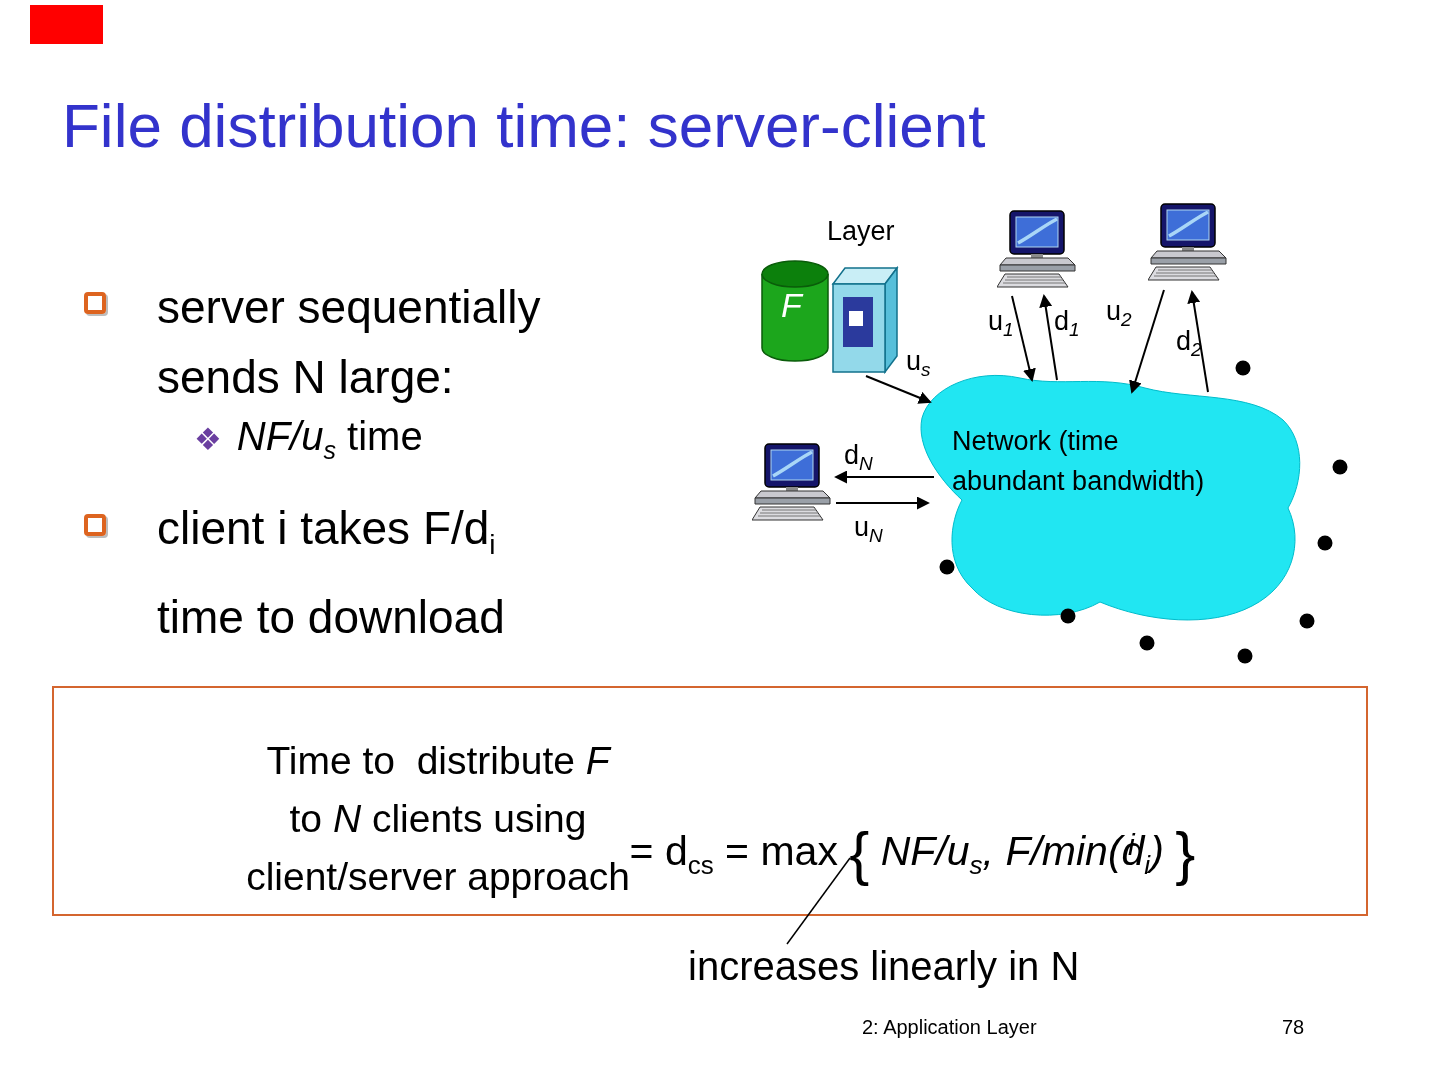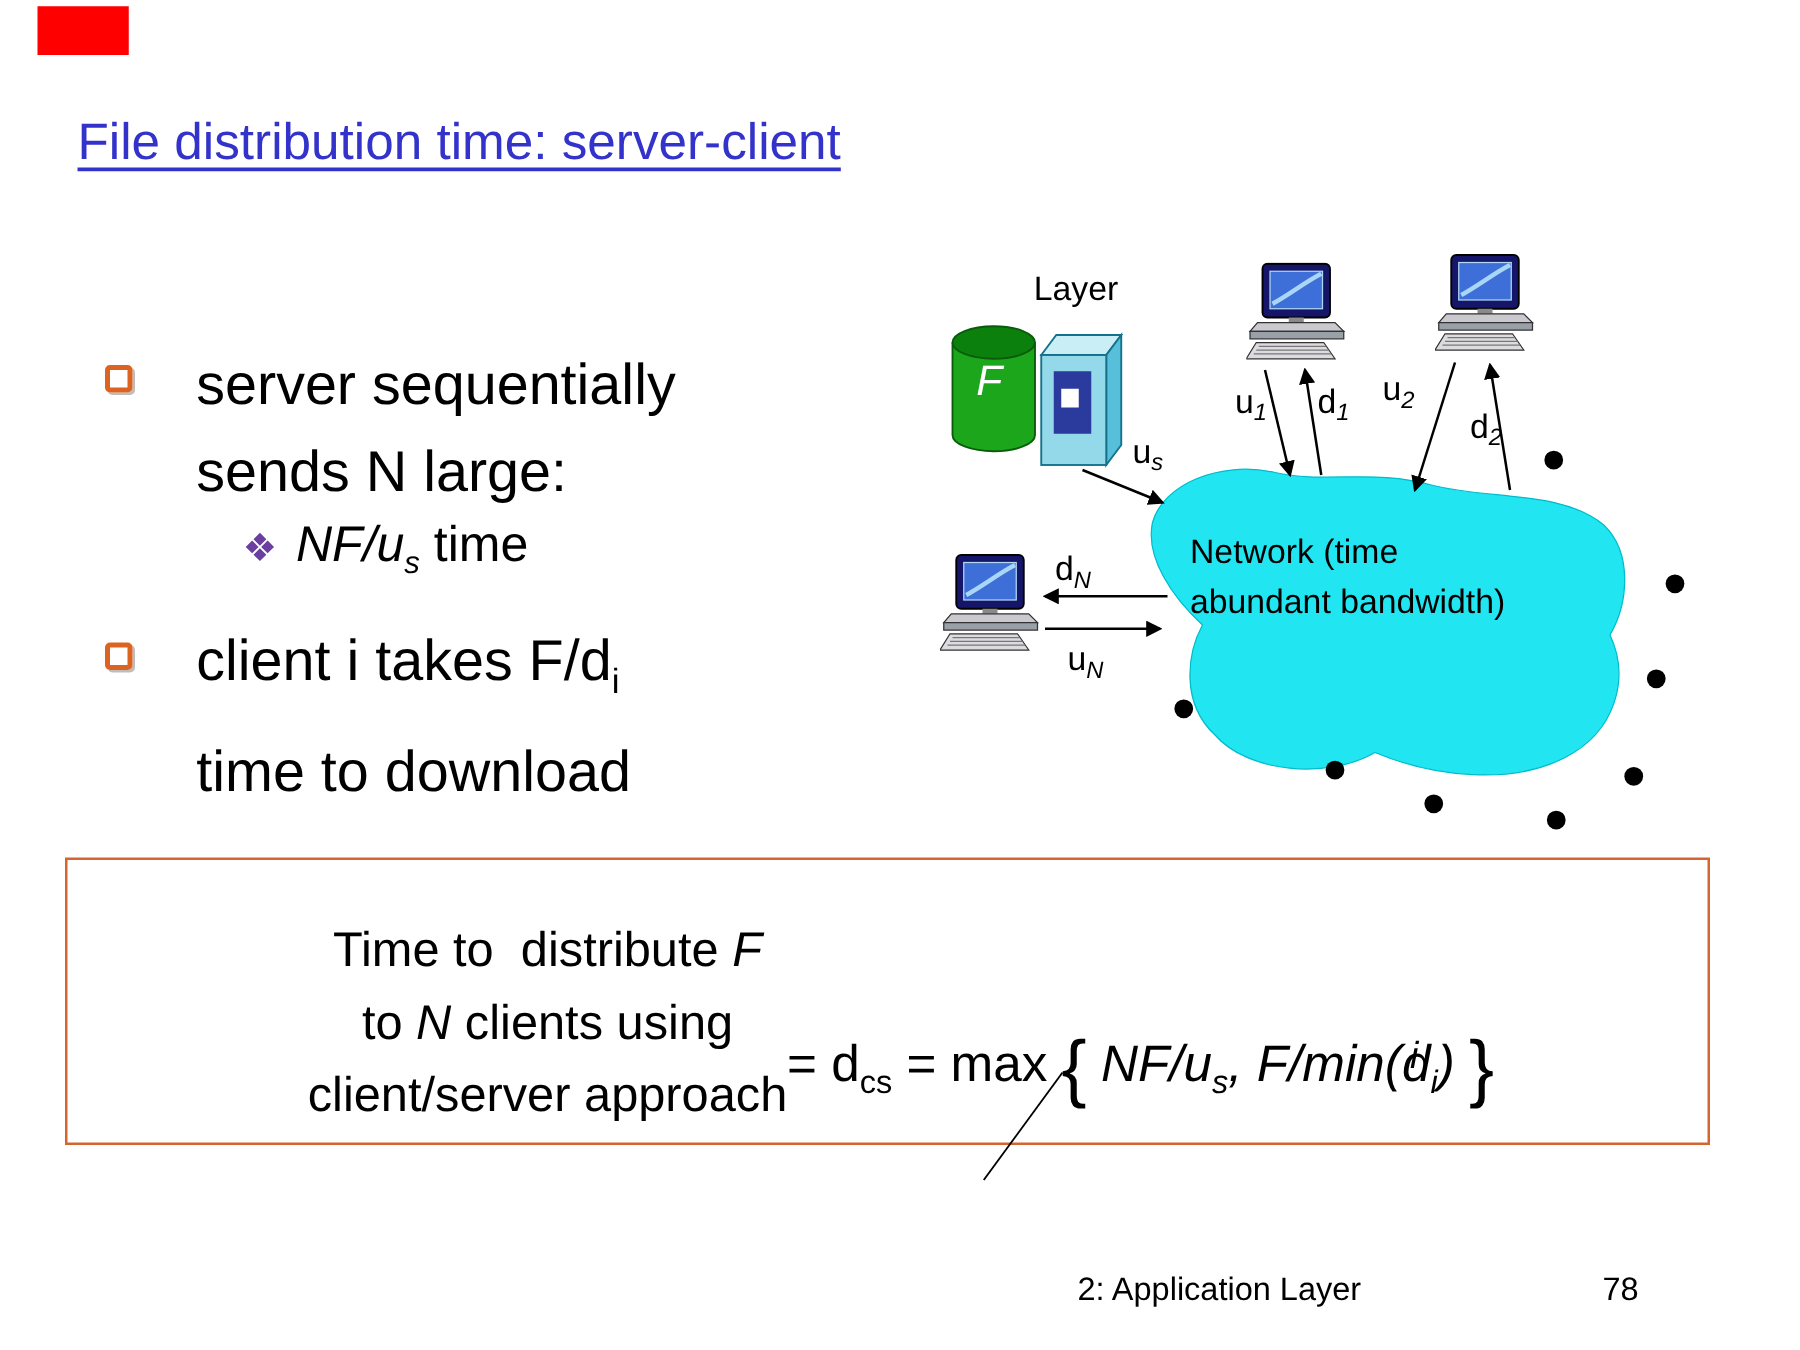--- a/index.html
+++ b/index.html
@@ -9,22 +9,22 @@
     font-family: "Liberation Sans", "DejaVu Sans", sans-serif; color: #000;
     overflow: hidden;
   }
   .abs { position: absolute; }
   .it { font-style: italic; }
   .ws { white-space: pre; }
 
   .corner { left: 30px; top: 5px; width: 73px; height: 39px; background: #ff0000; }
 
   .title {
-    left: 62px; top: 90px; font-size: 41px; color: #3333cc;
-    text-decoration: underline; text-decoration-thickness: 3px; text-underline-offset: 7px;
+    left: 62px; top: 90px; font-size: 62px; color: #3333cc;
+    text-decoration-thickness: 3px; text-underline-offset: 7px;
     white-space: nowrap;
   }
 
   .sq {
     width: 22px; height: 22px; border: 4px solid #dd6420; border-radius: 4px;
     box-shadow: 2px 2px 0 rgba(90,90,90,.4);
   }
   .btext { font-size: 46px; line-height: 70px; white-space: nowrap; margin-left: 25px; }
   .btext sub { font-size: 28px; }
 
@@ -43,21 +43,21 @@
     font-size: 39px; line-height: 58px; z-index: 2; white-space: nowrap;
   }
   .boxtext span { white-space: pre; }
 
   .formula { position: absolute; left: 584px; top: 790px; font-size: 41px; line-height: 41px; z-index: 2; white-space: pre; text-align: center; }
   .formula sub { font-size: 26px; }
   .brace { font-size: 60px; vertical-align: -9px; }
   .minidx { position: absolute; left: 1128px; top: 828px; font-size: 30px; font-style: italic; z-index: 2; }
 
   .ann { position: absolute; font-size: 40px; z-index: 2; white-space: nowrap; }
-  .footer { position: absolute; font-size: 26px; z-index: 2; white-space: nowrap; }
+  .footer { position: absolute; font-size: 20px; z-index: 2; white-space: nowrap; }
 
   svg.diagram { left: 0; top: 0; z-index: 1; }
 </style>
 </head>
 <body>
 
 <div id="slide">
 
   <div class="abs corner"></div>
 
@@ -156,17 +156,18 @@
     <div><span>Time to  distribute </span><span class="it">F</span></div>
     <div><span>to </span><span class="it">N</span><span> clients using</span></div>
     <div>client/server approach</div>
   </div>
 
   <div class="formula">
     <span>= d</span><sub>cs</sub><span> = max </span><span class="brace">{</span><span class="it"> NF/u</span><sub class="it">s</sub><span class="it">, F/min(d</span><sub class="it">i</sub><span class="it">) </span><span class="brace">}</span>
   </div>
   <div class="minidx">i</div>
 
+  <div class="ann" style="left:688px;top:944px">increases linearly in N</div>
 
   <div class="footer" style="left:862px;top:1016px">2: Application Layer</div>
   <div class="footer" style="left:1282px;top:1016px">78</div>
 
 </div>
 
 </body></html>

